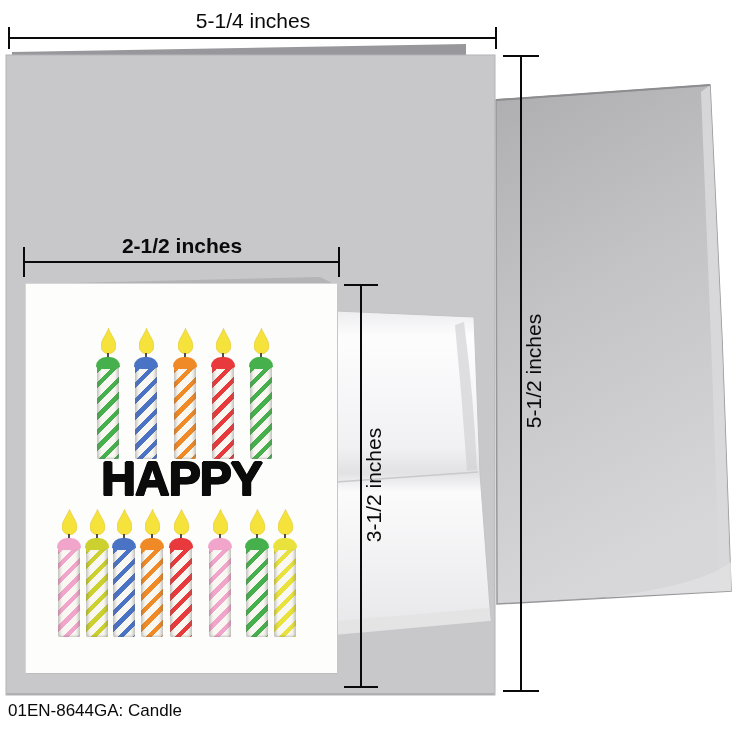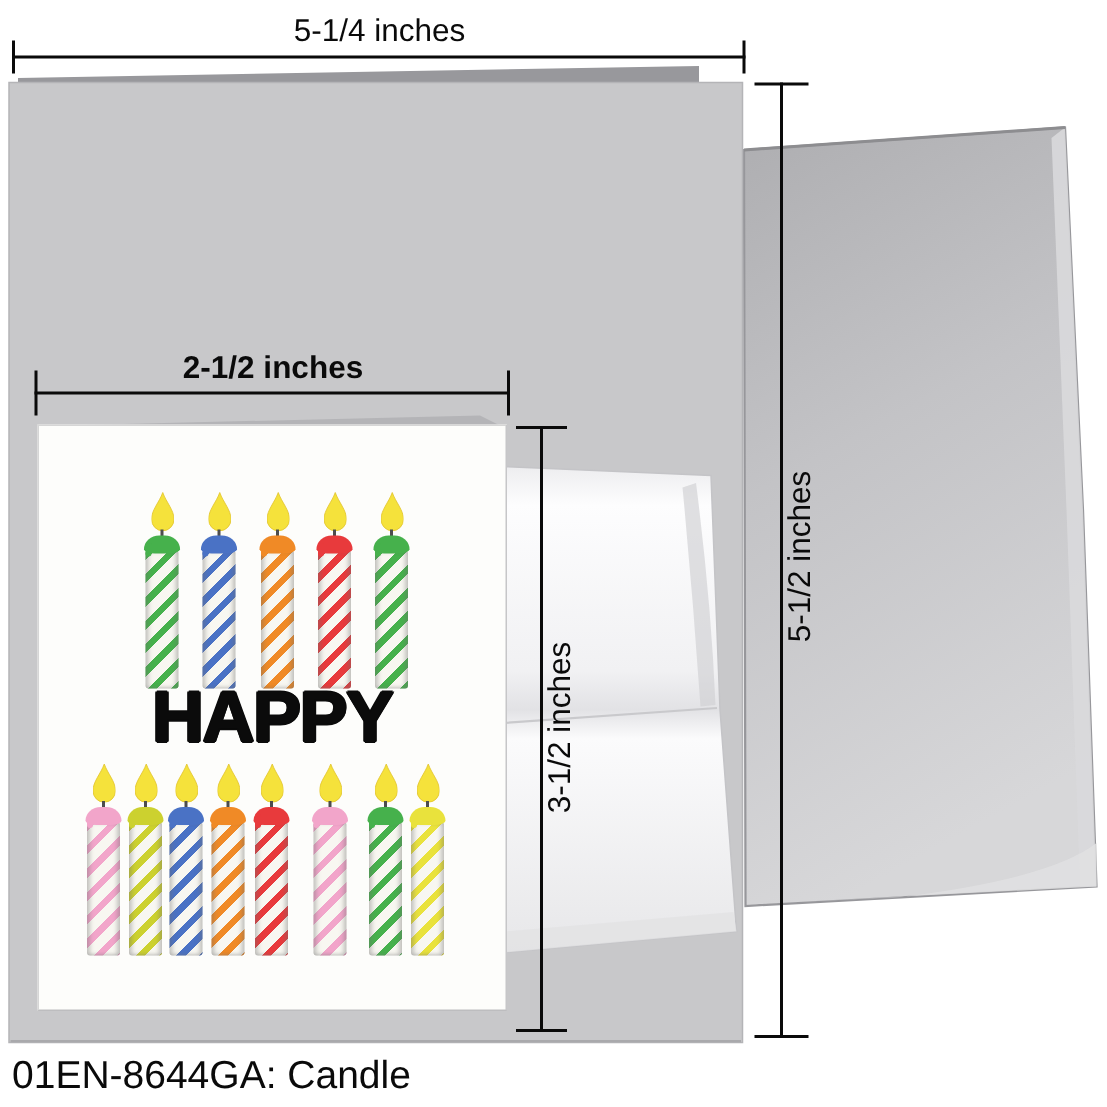--- a/index.html
+++ b/index.html
@@ -34,21 +34,21 @@
   
   .dims{position:absolute;inset:0;z-index:6;}
   .dim-line-h{position:absolute;height:2px;background:#0a0a0a;}
   .dim-line-v{position:absolute;width:2px;background:#0a0a0a;}
   .dim-tick-v{position:absolute;width:2px;background:#0a0a0a;}
   .dim-tick-h{position:absolute;height:2px;background:#0a0a0a;}
   .dim-label{position:absolute;font-size:21px;white-space:nowrap;color:#0a0a0a;}
   .dim-label.centered{transform:translateX(-50%);}
   .dim-label.vertical{transform:translate(-50%,-50%) rotate(-90deg);}
 
-  .footer-label{position:absolute;left:8px;top:701px;z-index:7;font-size:26px;color:#0a0a0a;}
+  .footer-label{position:absolute;left:8px;top:701px;z-index:7;font-size:17px;color:#0a0a0a;}
 </style>
 </head>
 <body>
 
 <div class="stage">
 
   <svg class="scene-svg" width="738" height="738" viewBox="0 0 738 738">
     <defs>
       <linearGradient id="envBig" x1="0" y1="0" x2="0.25" y2="1">
         <stop offset="0" stop-color="#aeaeb1"></stop>

